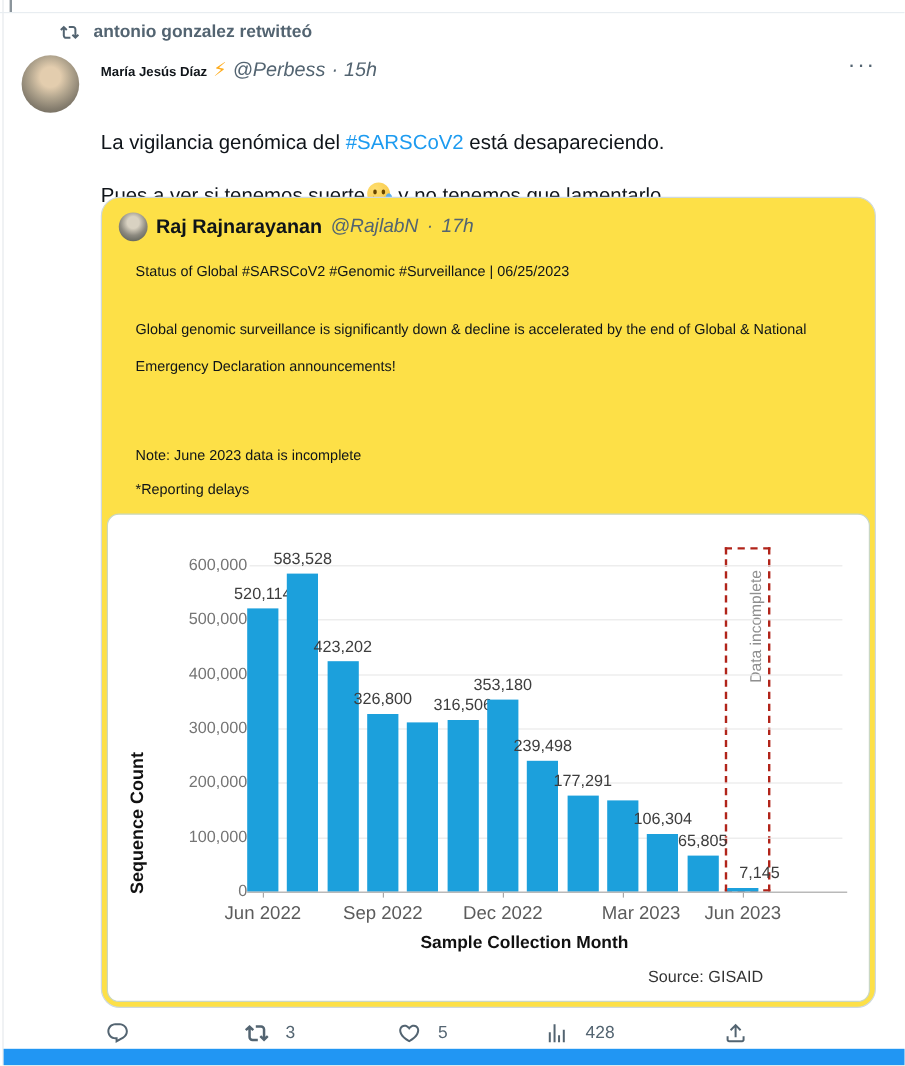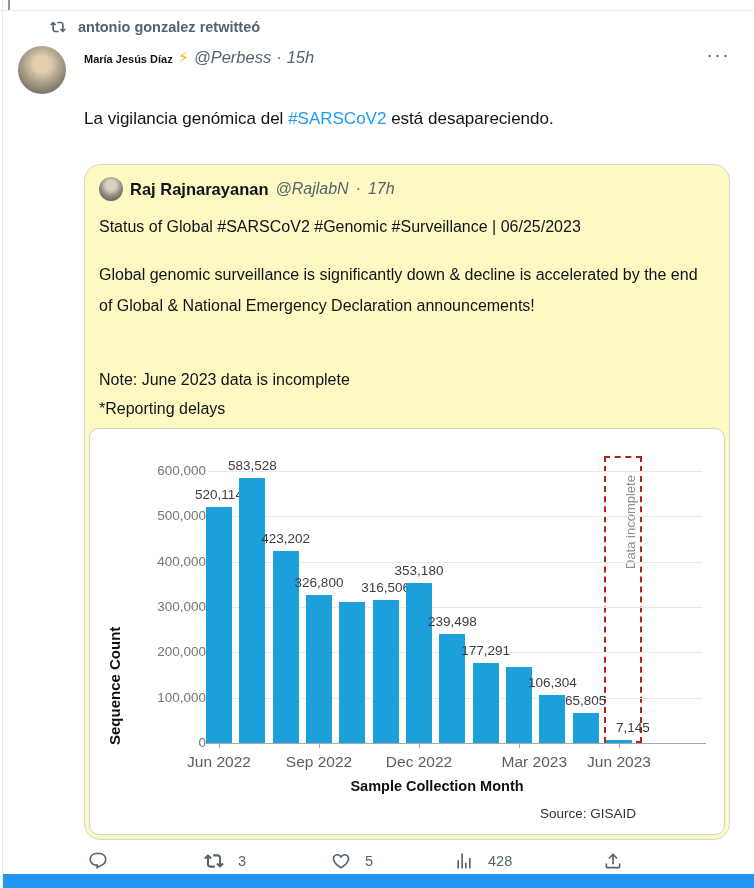--- a/index.html
+++ b/index.html
@@ -33,26 +33,26 @@
   .emoji{display:inline-block;width:19px;height:19px;border-radius:50%;position:relative;
          background:radial-gradient(circle at 35% 30%, #ffdf6f, #f6c343);vertical-align:-3px;margin:0 2px;}
   .emoji .eye{position:absolute;width:3px;height:4px;background:#664500;border-radius:50%;top:6px;}
   .emoji .eye.l{left:4.5px;} .emoji .eye.r{right:4.5px;}
   .emoji .smile{position:absolute;left:4.5px;right:4.5px;bottom:3.5px;height:6px;
                 border-bottom:2px solid #664500;border-radius:0 0 9px 9px;}
   .emoji .tear{position:absolute;right:-2px;top:9px;width:6px;height:8px;background:#5dadec;
                border-radius:50% 50% 50% 50%/62% 62% 38% 38%;}
   
   .quote-card{left:84px;top:164px;width:644px;height:674px;border:1px solid #cfd9de;
-              border-radius:16px;background:#fef9c3;cursor:pointer;}
+              border-radius:16px;background:#fde047;cursor:pointer;}
   .q-header{position:absolute;left:14px;top:12px;display:flex;align-items:center;gap:7px;font-size:16px;}
   .avatar-q{width:24px;height:24px;border-radius:50%;
       background:radial-gradient(circle at 50% 35%, #d9d2c2 25%, #8d8a80 55%, #494e46 100%);}
   .q-name{font-weight:bold;font-size:16.5px;color:#0f1419;}
-  .q-text{position:absolute;left:14px;width:614px;font-size:16px;line-height:31px;color:#0f1419;}
+  .q-text{position:absolute;left:28px;width:614px;font-size:12px;line-height:31px;color:#0f1419;}
   .q-headline{top:46px;}
   .q-body{top:94px;}
   .q-note1{top:199px;} .q-note2{top:228px;}
   
   .chart-box{position:absolute;left:4px;top:263px;width:636px;height:407px;border:1.5px solid #c9d7c4;
              border-radius:10px;background:#fff;box-sizing:border-box;}
   .chart-canvas{position:absolute;left:0;top:0;right:0;bottom:0;overflow:hidden;border-radius:9px;}
   .gridline{position:absolute;height:1px;background:#e9e9e9;}
   .axis-x{position:absolute;height:1px;background:#a8a8a8;}
   .xtickmark{position:absolute;width:1px;height:4px;background:#a8a8a8;}
@@ -104,20 +104,23 @@
     <span class="name">María Jesús Díaz</span>
     <span class="bolt">⚡</span>
     <span class="gray">@Perbess</span>
     <span class="gray">·</span>
     <span class="gray">15h</span>
   </div>
   <div class="abs more-btn">···</div>
 
   <div class="abs tweet-line p1">
     <span>La vigilancia genómica del </span><span class="hashtag">#SARSCoV2</span><span> está desapareciendo.</span>
+  </div>
+  <div class="abs tweet-line p2">
+    <span>Pues a ver si tenemos suerte</span><span class="emoji"><span class="eye l"></span><span class="eye r"></span><span class="smile"></span><span class="tear"></span></span><span> y no tenemos que lamentarlo</span>
   </div>
 
   <div class="abs quote-card">
     <div class="q-header">
       <span class="avatar-q"></span>
       <span class="q-name">Raj Rajnarayanan</span>
       <span class="gray">@RajlabN</span>
       <span class="gray">·</span>
       <span class="gray">17h</span>
     </div>

